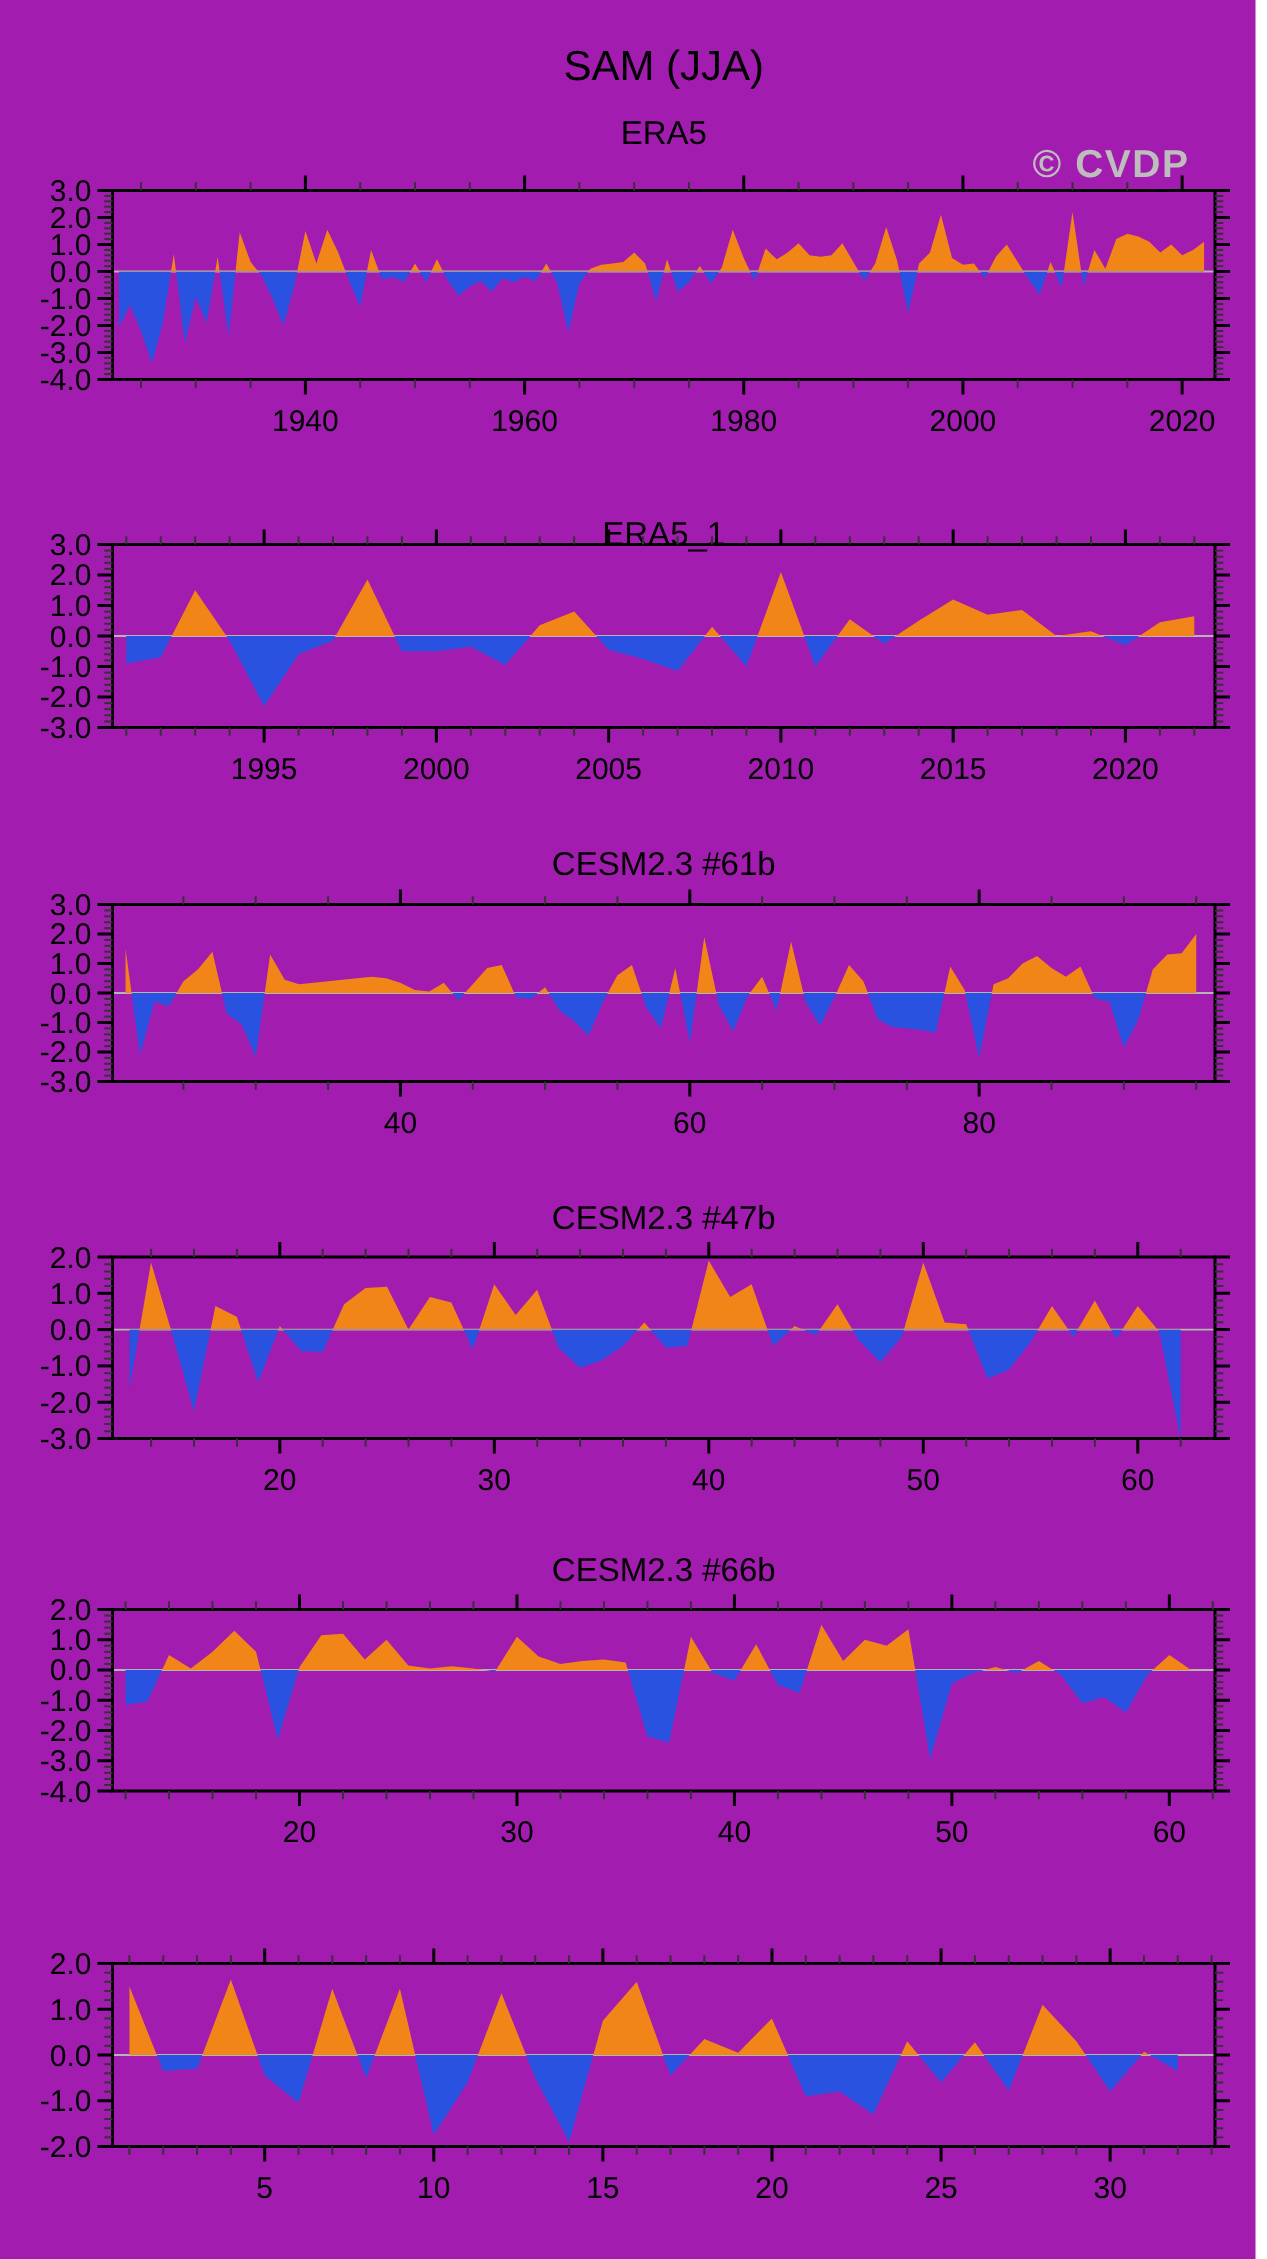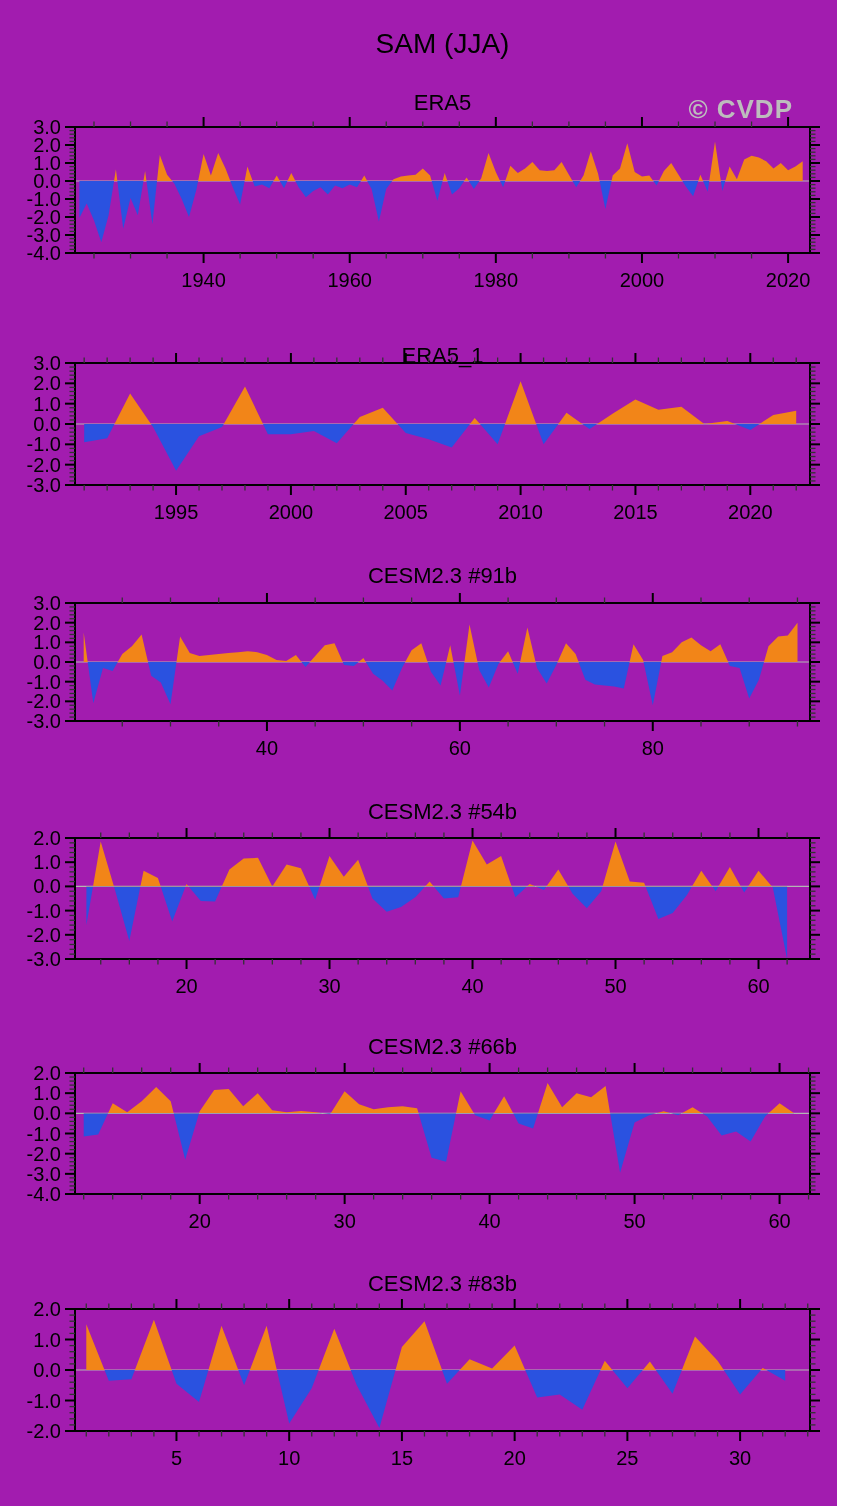--- a/index.html
+++ b/index.html
@@ -4,37 +4,36 @@
 <style>
   html,body{margin:0;padding:0;background:#ffffff;}
   .page{position:relative;width:837px;height:1506px;background:#a21caf;
         font-family:"Liberation Sans", sans-serif;overflow:hidden;}
   .page-title{position:absolute;left:75px;width:735px;top:28px;text-align:center;
         font-size:28px;color:#000;}
   .watermark{position:absolute;top:94px;right:44px;font-size:26px;font-weight:bold;
         color:#bdbdbd;letter-spacing:1px;}
   .panel-title{position:absolute;left:75px;width:735px;text-align:center;
         font-size:22px;color:#000;}
-  .pt-0{top:90px;}  .pt-1{top:343px;}  .pt-2{top:563px;}
+  .pt-0{top:76px;}  .pt-1{top:343px;}  .pt-2{top:563px;}
   .pt-3{top:799px;} .pt-4{top:1034px;} .pt-5{top:1271px;}
   svg{position:absolute;left:0;top:0;}
 </style>
 </head>
 <body>
 
 <div class="page">
   <div class="page-title">SAM (JJA)</div>
   <div class="watermark">© CVDP</div>
 
   <div class="panel-title pt-0">ERA5</div>
   <div class="panel-title pt-1">ERA5_1</div>
-  <div class="panel-title pt-2">CESM2.3 #91b</div>
-  <div class="panel-title pt-3">CESM2.3 #54b</div>
+  <div class="panel-title pt-2">CESM2.3 #61b</div>
+  <div class="panel-title pt-3">CESM2.3 #47b</div>
   <div class="panel-title pt-4">CESM2.3 #66b</div>
-  <div class="panel-title pt-5">CESM2.3 #83b</div>
 
   <svg id="plots" width="845" height="1506" viewBox="0 0 845 1506">
       <line x1="75" y1="181" x2="810" y2="181" stroke="#b4b4b4" stroke-width="1.2"></line>
       <defs>
         <clipPath id="pos0">
           <rect x="75" y="127" width="735" height="54"></rect>
         </clipPath>
         <clipPath id="neg0">
           <rect x="75" y="181" width="735" height="72"></rect>
         </clipPath>

